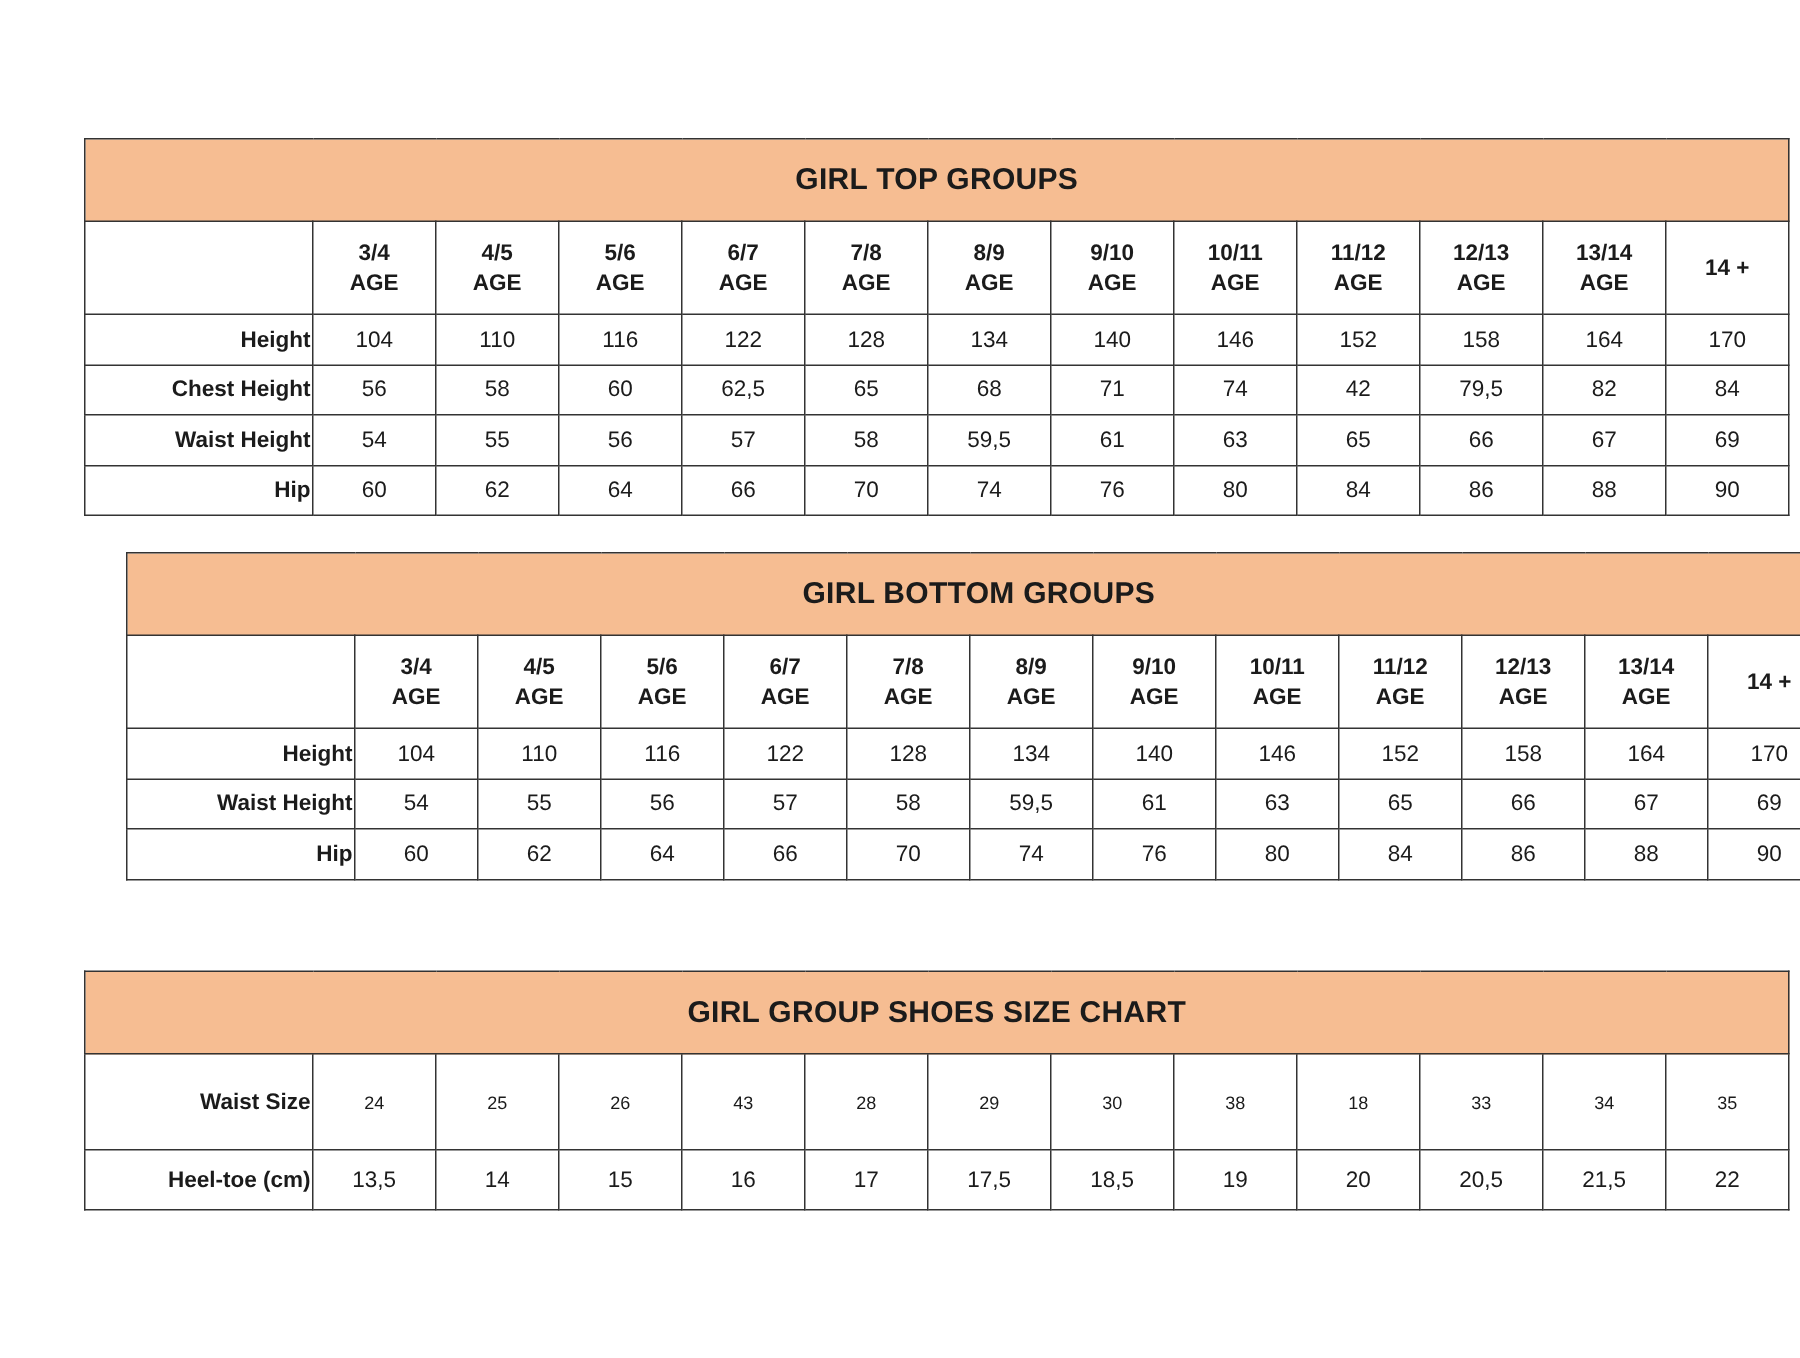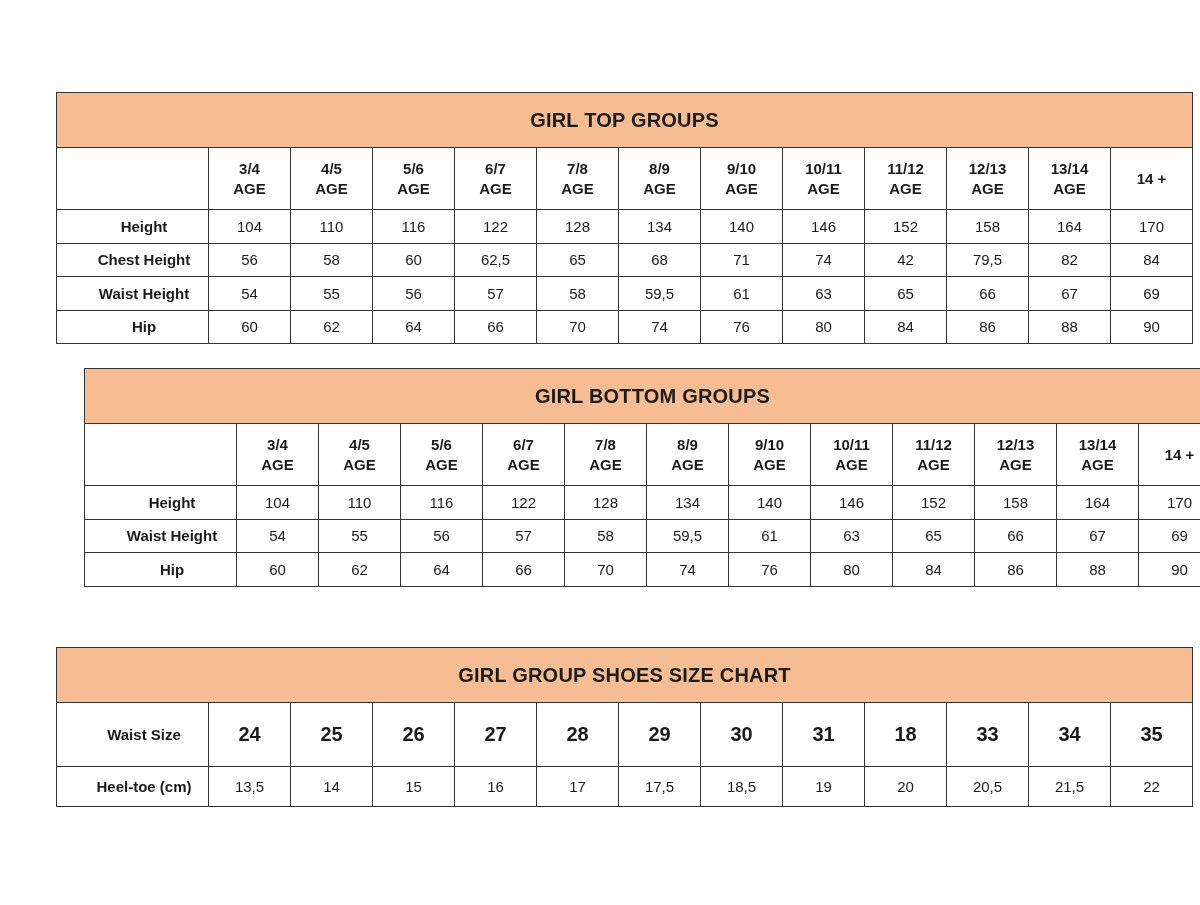--- a/index.html
+++ b/index.html
@@ -32,25 +32,25 @@
   }
   th.title-cell{
     background:var(--header-fill);
     height:55px;
     font-size:20px;font-weight:bold;
     letter-spacing:0.2px;
   }
   tr.age-row td{height:62px;}
   td.age{font-size:15px;font-weight:bold;line-height:1.3;}
   td.label{
-    font-size:15px;font-weight:bold;text-align:center;
+    font-size:15px;font-weight:bold;text-align:right;
     padding-left:24px;
   }
   td.val{font-size:15px;font-weight:normal;}
-  td.val.bold{font-size:20px;font-weight:bold;}
+  td.val.bold{font-size:12px;font-weight:normal;}
   tbody tr.std-row{height:33.5px;}
   tbody tr.shoe-row{height:64px;}
   tbody tr.heel-row{height:40px;}
 </style>
 </head>
 <body>
 
 <table class="size-table" id="table-0">
   <colgroup>
       <col class="label-col">
@@ -326,25 +326,25 @@
     <tr>
       <th colspan="13" class="title-cell">GIRL GROUP SHOES SIZE CHART</th>
     </tr>
   </thead>
   <tbody>
       <tr class="shoe-row">
         <td class="label">Waist Size</td>
         <td class="val bold">24</td>
         <td class="val bold">25</td>
         <td class="val bold">26</td>
-        <td class="val bold">27</td>
+        <td class="val bold">43</td>
         <td class="val bold">28</td>
         <td class="val bold">29</td>
         <td class="val bold">30</td>
-        <td class="val bold">31</td>
+        <td class="val bold">38</td>
         <td class="val bold">18</td>
         <td class="val bold">33</td>
         <td class="val bold">34</td>
         <td class="val bold">35</td>
       </tr>
       <tr class="heel-row">
         <td class="label">Heel-toe (cm)</td>
         <td class="val">13,5</td>
         <td class="val">14</td>
         <td class="val">15</td>

